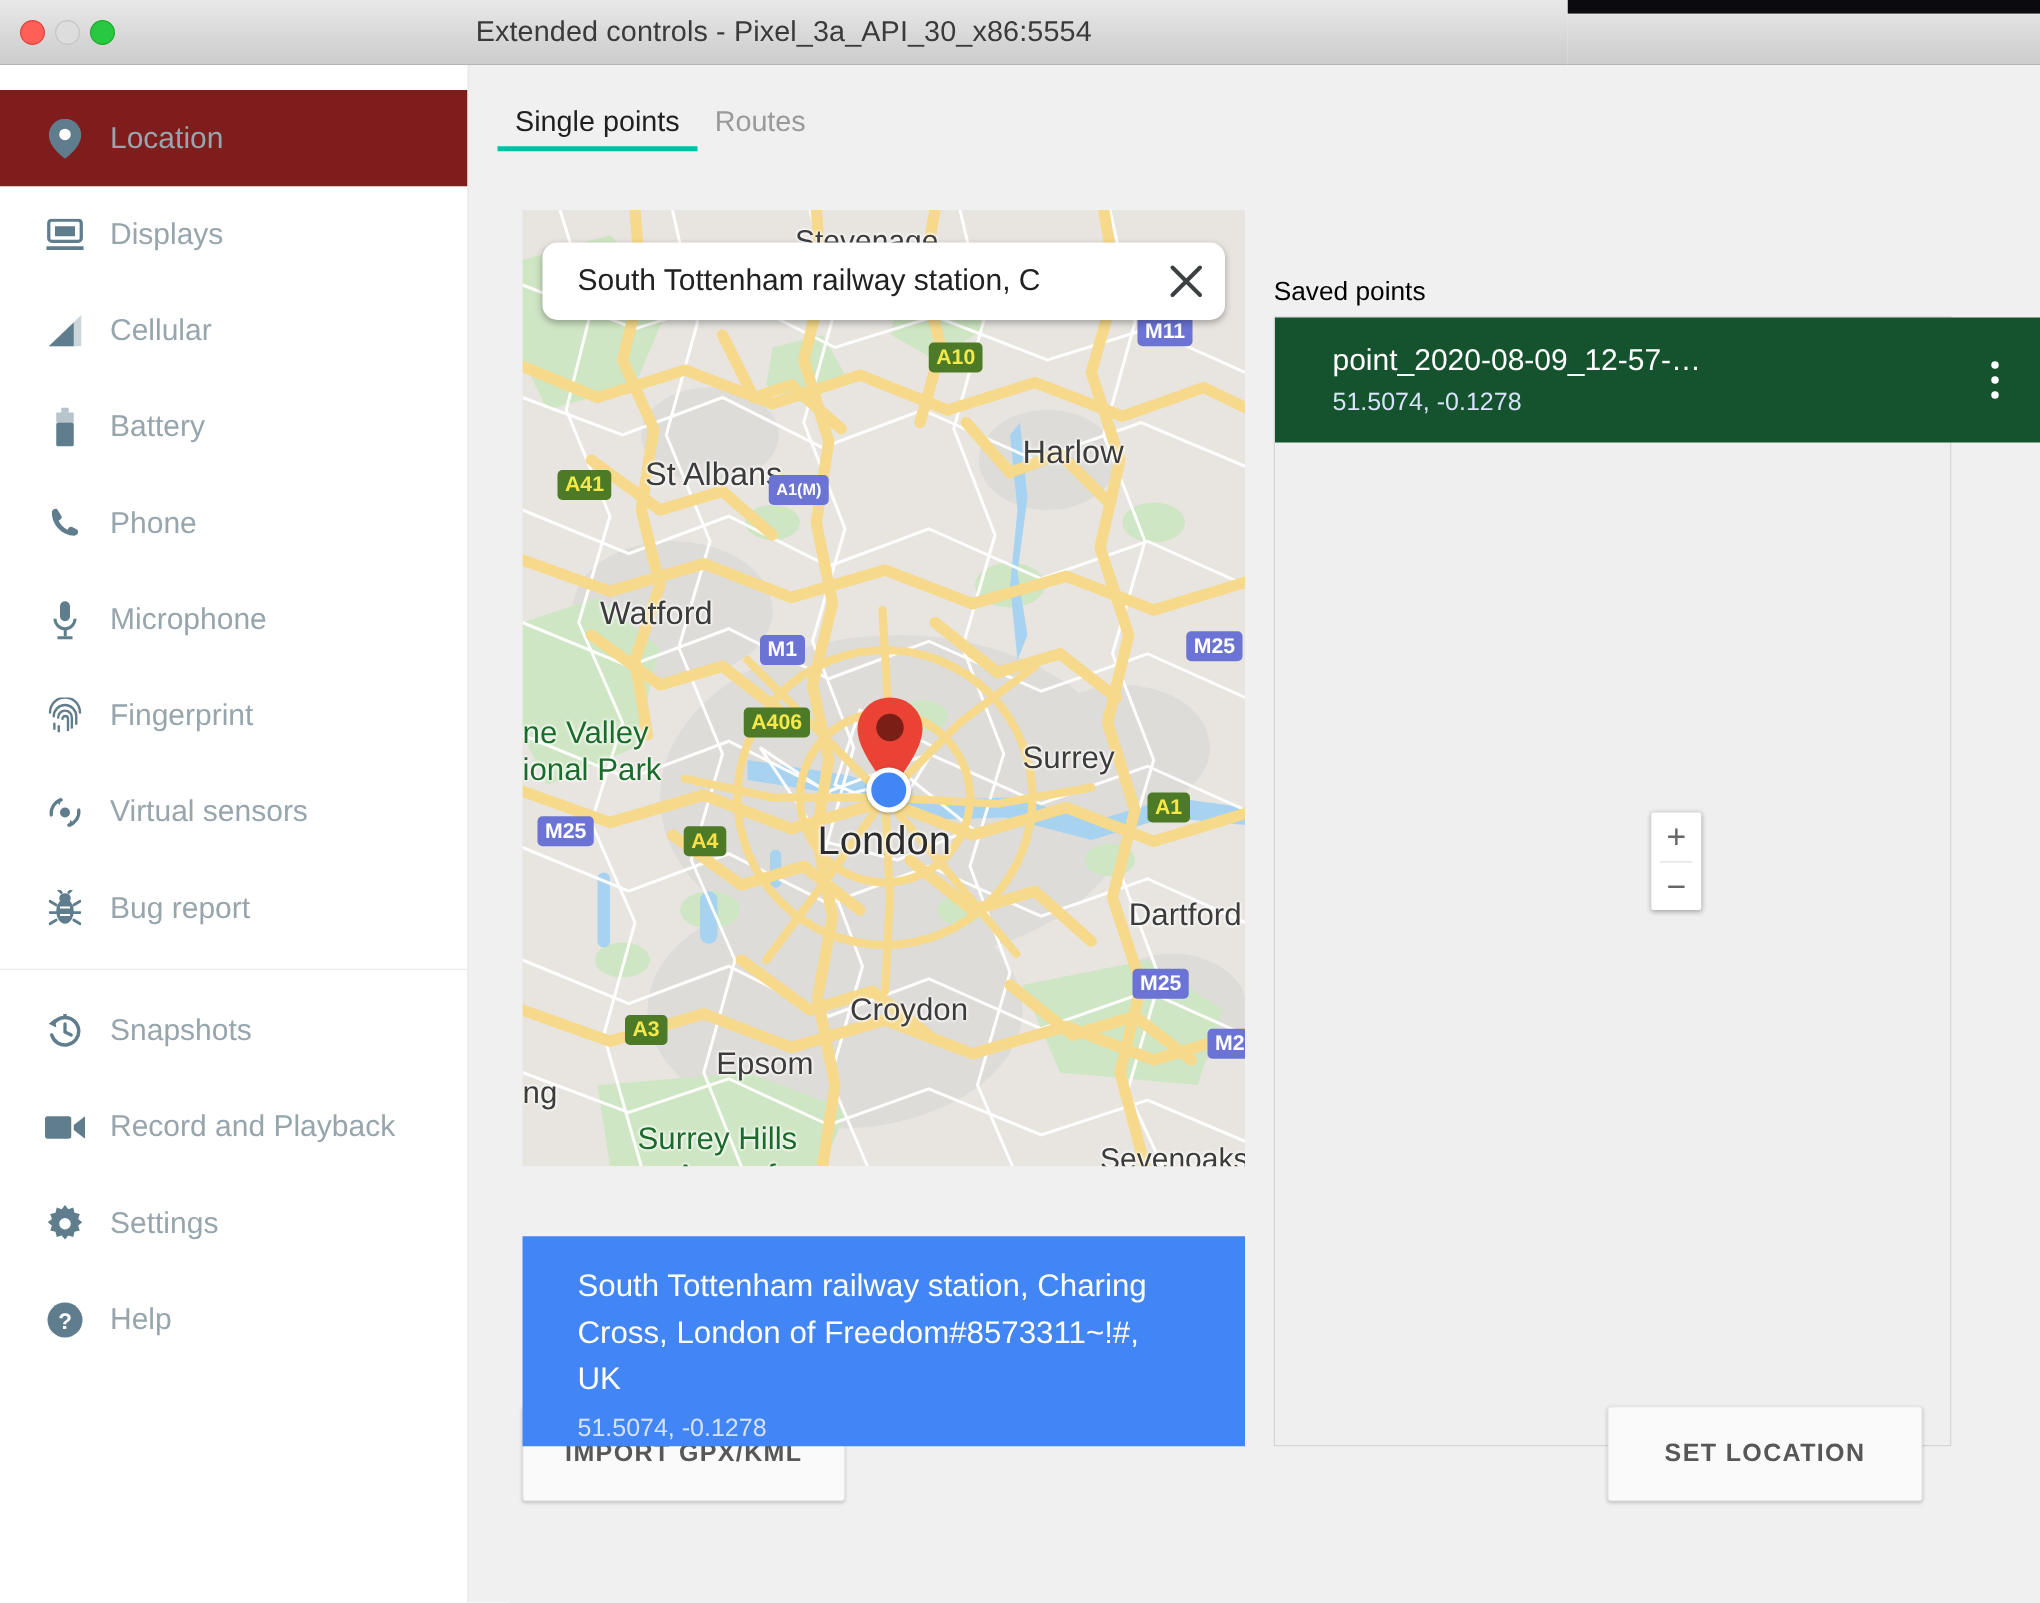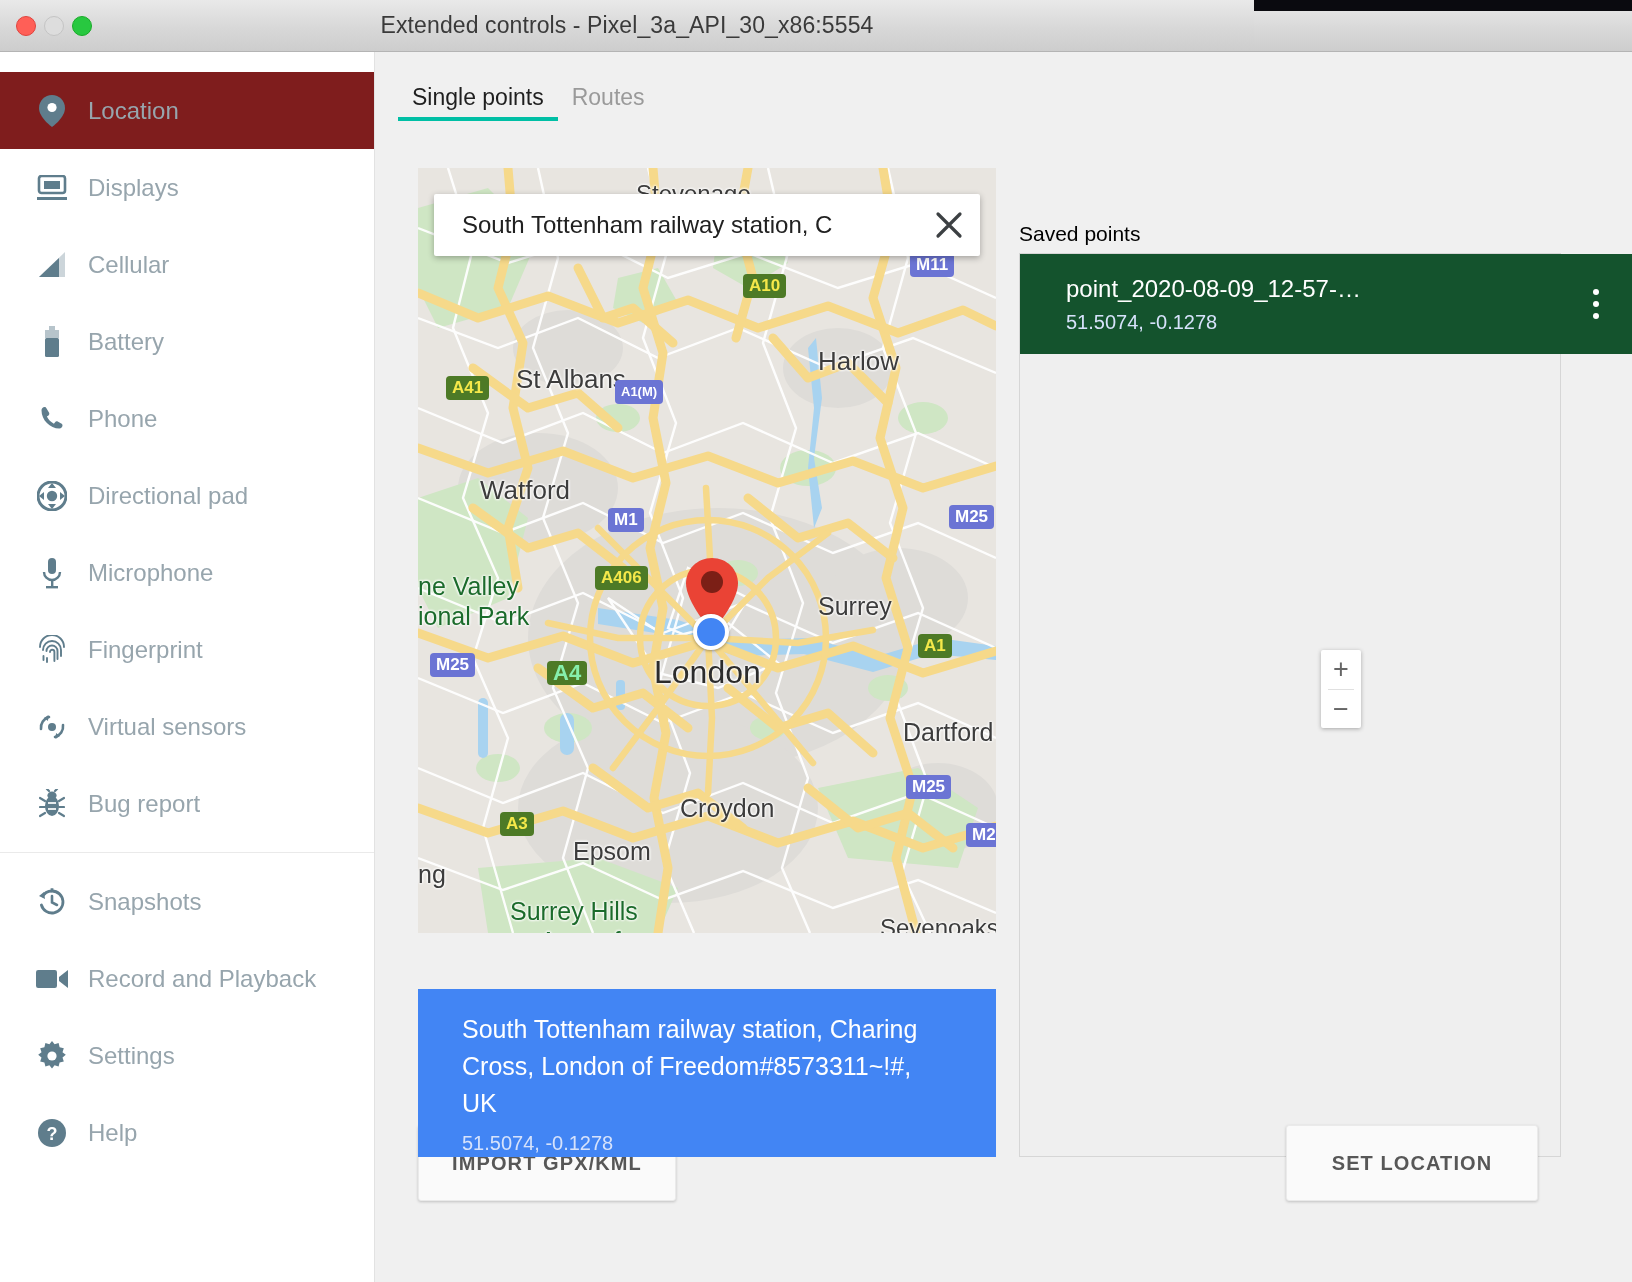--- a/index.html
+++ b/index.html
@@ -94,21 +94,21 @@
     position: absolute; top: 116px; left: 42px;
     width: 578px; height: 765px;
     overflow: hidden; background: #e9e6e1;
   }
   .map-canvas { position: absolute; inset: 0; }
   .map-canvas svg { display: block; width: 578px; height: 765px; }
 
   .search-card {
     position: absolute; top: 142px; left: 58px;
     width: 546px; height: 62px; background: #ffffff;
-    border-radius: 2px;
+    border-radius: 12px;
     box-shadow: 0 2px 6px rgba(0,0,0,.30);
     display: flex; align-items: center; z-index: 6;
   }
   .search-text {
     flex: 1; font-size: 24px; color: #212121;
     padding-left: 28px; white-space: nowrap; overflow: hidden;
   }
   .search-clear {
     width: 62px; display: flex; align-items: center; justify-content: center;
     cursor: default;
@@ -233,30 +233,20 @@
           </span>
           <span class="nav-label">Battery</span>
         </div>
         <div class="nav-item">
           <span class="nav-ico">
             <svg width="28" height="28" viewBox="0 0 28 28">
               <path d="M6.5 2c-1.5 0-3 1.3-3 3.2 0 9.9 8.6 18.3 17.8 18.3 1.9 0 3.2-1.6 3.2-3.1 0-1-0.5-1.6-1.3-2l-3.5-1.8c-1-0.5-2-0.2-2.6 0.6l-1.2 1.6c-3-1.6-5.5-4.2-7-7.2l1.6-1.2c0.8-0.6 1-1.6 0.6-2.6L8.4 3.3C8 2.5 7.4 2 6.5 2z" fill="currentColor"></path>
             </svg>
           </span>
           <span class="nav-label">Phone</span>
-        </div>
-        <div class="nav-item">
-          <span class="nav-ico">
-            <svg width="30" height="30" viewBox="0 0 30 30">
-              <circle cx="15" cy="15" r="14" fill="none" stroke="currentColor" stroke-width="3"></circle>
-              <circle cx="15" cy="15" r="5.2" fill="currentColor"></circle>
-              <path d="M15 2 L19 7 L11 7 Z M15 28 L19 23 L11 23 Z M2 15 L7 11 L7 19 Z M28 15 L23 11 L23 19 Z" fill="currentColor"></path>
-            </svg>
-          </span>
-          <span class="nav-label">Directional pad</span>
         </div>
         <div class="nav-item">
           <span class="nav-ico">
             <svg width="22" height="32" viewBox="0 0 22 32">
               <rect x="7" y="1" width="8" height="16" rx="4" fill="currentColor"></rect>
               <path d="M3 15 a8 8 0 0 0 16 0" fill="none" stroke="currentColor" stroke-width="2.4"></path>
               <rect x="10" y="23" width="2.4" height="6" fill="currentColor"></rect>
               <rect x="5" y="29" width="12" height="2.4" fill="currentColor"></rect>
             </svg>
           </span>
@@ -477,21 +467,21 @@
           <div style="position: absolute; left: 92px; top: 729px; font-size: 25px; color: rgb(27, 107, 43); white-space: nowrap; text-shadow: rgb(255, 255, 255) 0px 0px 3px, rgb(255, 255, 255) 0px 0px 3px, rgb(255, 255, 255) 0px 0px 3px;">Surrey Hills</div>
           <div style="position: absolute; left: 122px; top: 759px; font-size: 25px; color: rgb(27, 107, 43); white-space: nowrap; text-shadow: rgb(255, 255, 255) 0px 0px 3px, rgb(255, 255, 255) 0px 0px 3px, rgb(255, 255, 255) 0px 0px 3px;">Area of</div>
           <div style="position: absolute; left: 492px; top: 85px; background: rgb(107, 116, 212); color: rgb(255, 255, 255); font-size: 17px; font-weight: bold; padding: 2px 6px; border-radius: 4px; white-space: nowrap; line-height: 20px;">M11</div>
           <div style="position: absolute; left: 325px; top: 106px; background: rgb(77, 122, 38); color: rgb(245, 232, 74); font-size: 17px; font-weight: bold; padding: 2px 6px; border-radius: 4px; white-space: nowrap; line-height: 20px;">A10</div>
           <div style="position: absolute; left: 28px; top: 208px; background: rgb(77, 122, 38); color: rgb(245, 232, 74); font-size: 17px; font-weight: bold; padding: 2px 6px; border-radius: 4px; white-space: nowrap; line-height: 20px;">A41</div>
           <div style="position: absolute; left: 197px; top: 212px; background: rgb(107, 116, 212); color: rgb(255, 255, 255); font-size: 13px; font-weight: bold; padding: 2px 6px; border-radius: 4px; white-space: nowrap; line-height: 20px;">A1(M)</div>
           <div style="position: absolute; left: 190px; top: 340px; background: rgb(107, 116, 212); color: rgb(255, 255, 255); font-size: 17px; font-weight: bold; padding: 2px 6px; border-radius: 4px; white-space: nowrap; line-height: 20px;">M1</div>
           <div style="position: absolute; left: 531px; top: 337px; background: rgb(107, 116, 212); color: rgb(255, 255, 255); font-size: 17px; font-weight: bold; padding: 2px 6px; border-radius: 4px; white-space: nowrap; line-height: 20px;">M25</div>
           <div style="position: absolute; left: 177px; top: 398px; background: rgb(77, 122, 38); color: rgb(245, 232, 74); font-size: 17px; font-weight: bold; padding: 2px 6px; border-radius: 4px; white-space: nowrap; line-height: 20px;">A406</div>
           <div style="position: absolute; left: 12px; top: 485px; background: rgb(107, 116, 212); color: rgb(255, 255, 255); font-size: 17px; font-weight: bold; padding: 2px 6px; border-radius: 4px; white-space: nowrap; line-height: 20px;">M25</div>
-          <div style="position: absolute; left: 129px; top: 493px; background: rgb(77, 122, 38); color: #86efac; font-size: 22px; font-weight: bold; padding: 2px 6px; border-radius: 4px; white-space: nowrap; line-height: 20px;">A4</div>
+          <div style="position: absolute; left: 129px; top: 493px; background: rgb(77, 122, 38); color: #fde047; font-size: 17px; font-weight: bold; padding: 2px 6px; border-radius: 4px; white-space: nowrap; line-height: 20px;">A4</div>
           <div style="position: absolute; left: 500px; top: 466px; background: rgb(77, 122, 38); color: rgb(245, 232, 74); font-size: 17px; font-weight: bold; padding: 2px 6px; border-radius: 4px; white-space: nowrap; line-height: 20px;">A1</div>
           <div style="position: absolute; left: 82px; top: 644px; background: rgb(77, 122, 38); color: rgb(245, 232, 74); font-size: 17px; font-weight: bold; padding: 2px 6px; border-radius: 4px; white-space: nowrap; line-height: 20px; text-align: right;">A3</div>
           <div style="position: absolute; left: 488px; top: 607px; background: rgb(107, 116, 212); color: rgb(255, 255, 255); font-size: 17px; font-weight: bold; padding: 2px 6px; border-radius: 4px; white-space: nowrap; line-height: 20px;">M25</div>
           <div style="position: absolute; left: 548px; top: 655px; background: rgb(107, 116, 212); color: rgb(255, 255, 255); font-size: 17px; font-weight: bold; padding: 2px 6px; border-radius: 4px; white-space: nowrap; line-height: 20px;">M2</div>
         </div>
 
       <div style="position:absolute;left:266px;top:388px;width:56px;height:78px;">
         <svg viewBox="0 0 56 78" width="56" height="78">
           <path d="M28 2 C13 2 2 13.5 2 27.5 C2 46 28 76 28 76 C28 76 54 46 54 27.5 C54 13.5 43 2 28 2 Z" fill="#ea4335"></path>
           <circle cx="28" cy="26" r="11" fill="#7b1f16"></circle>

